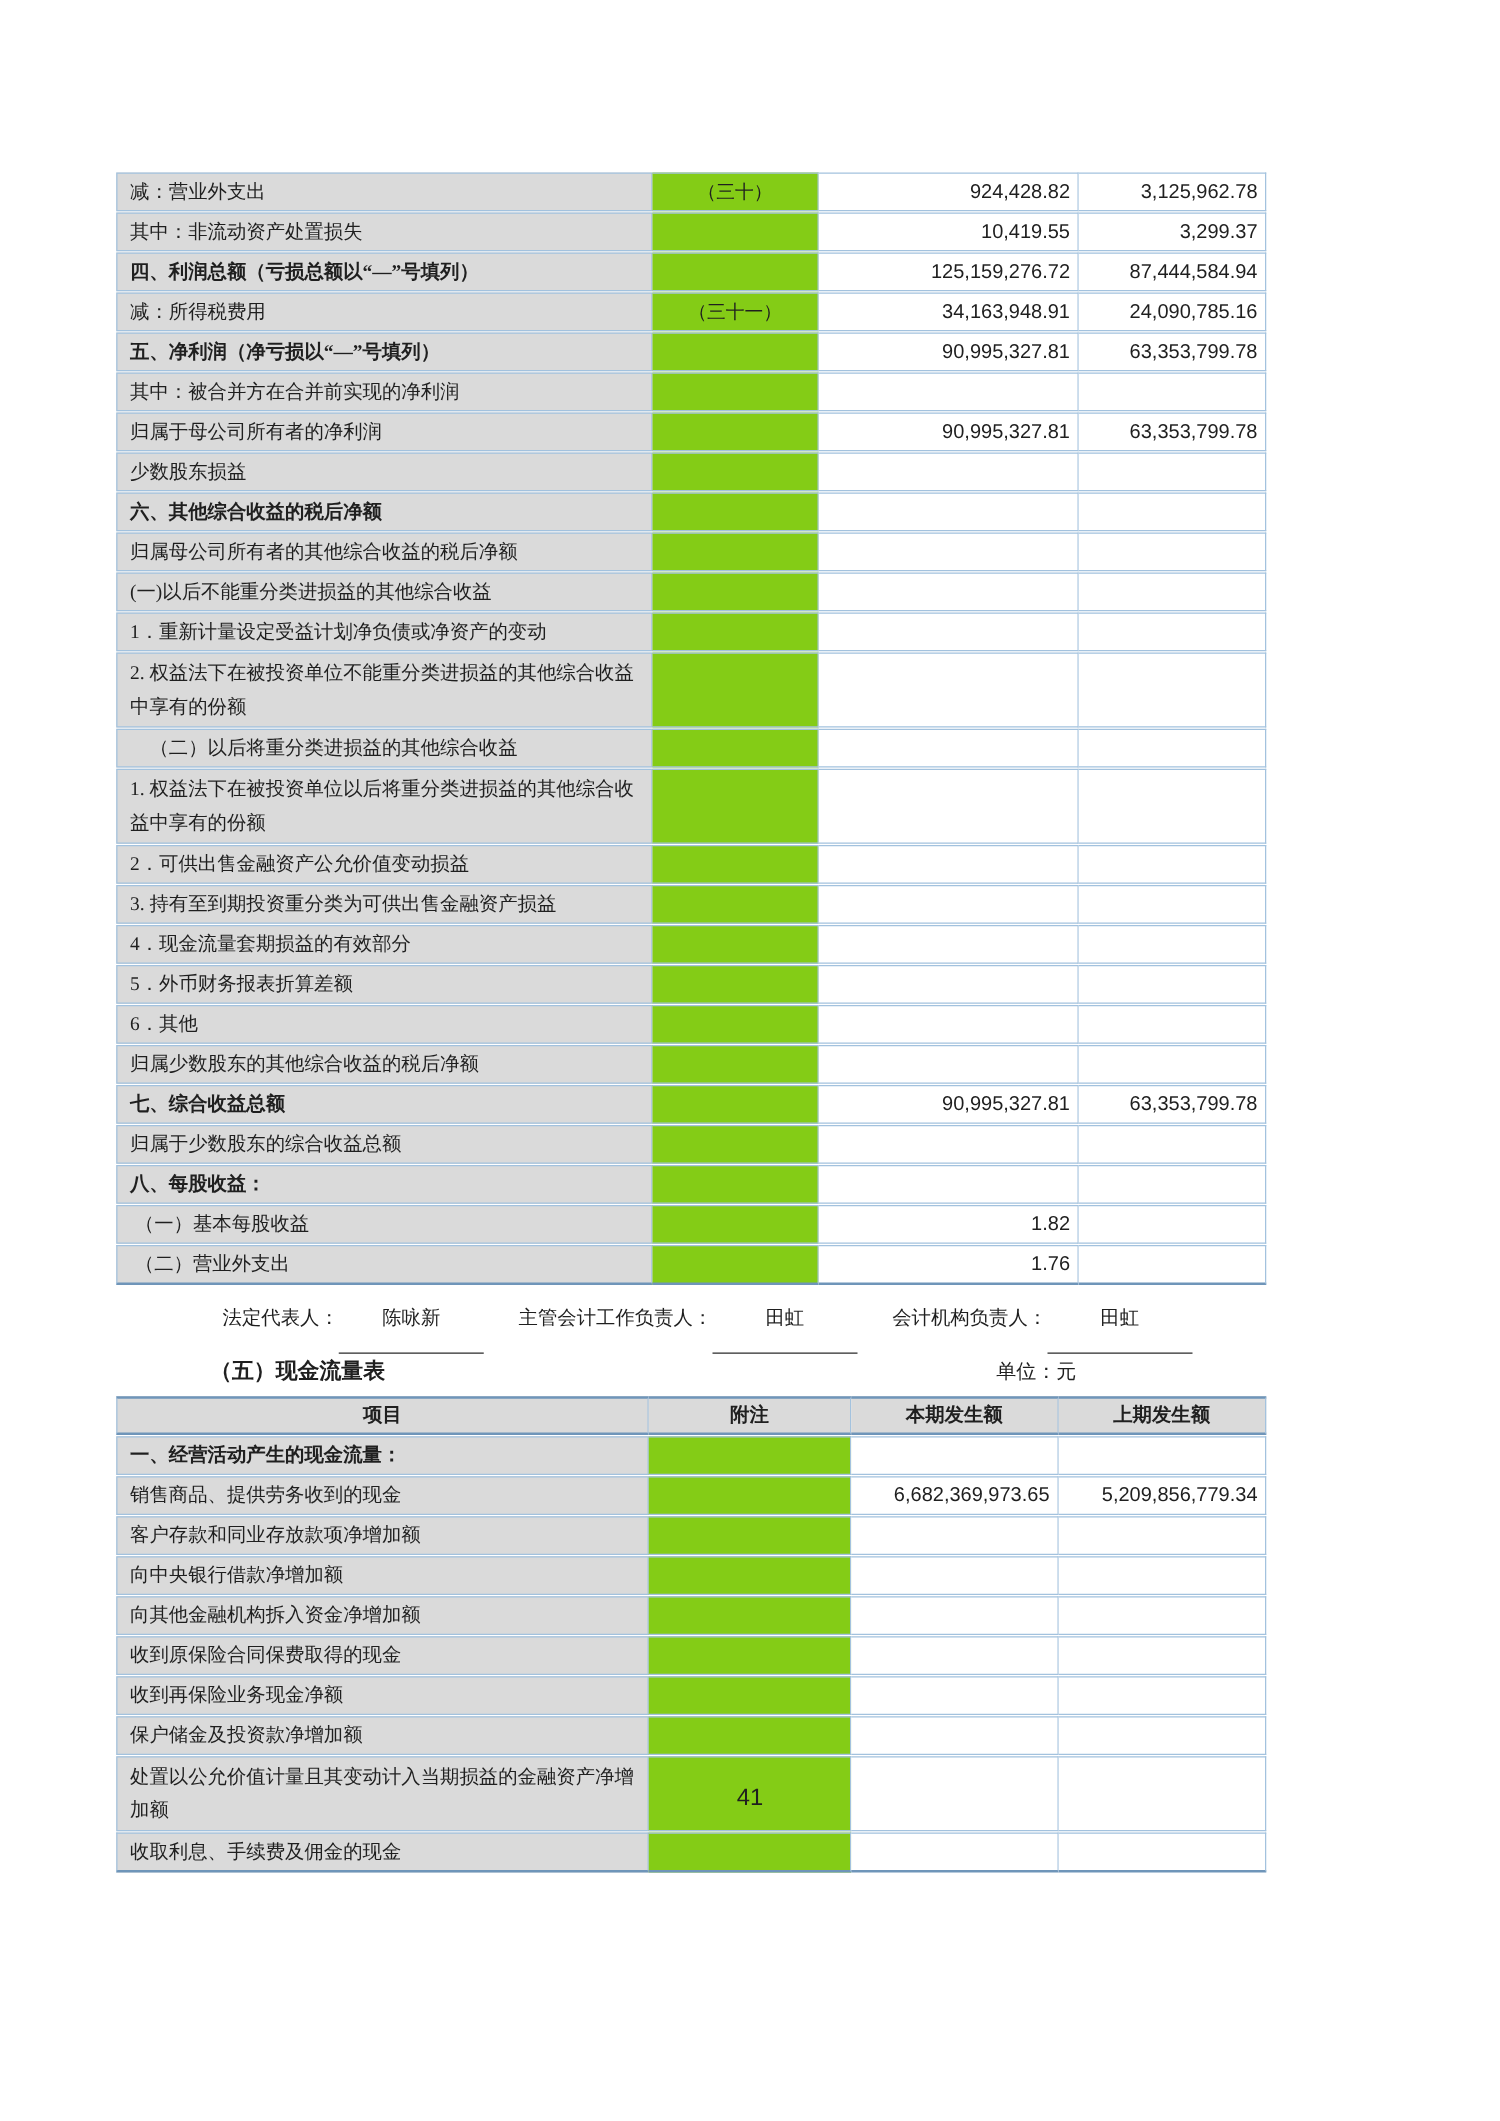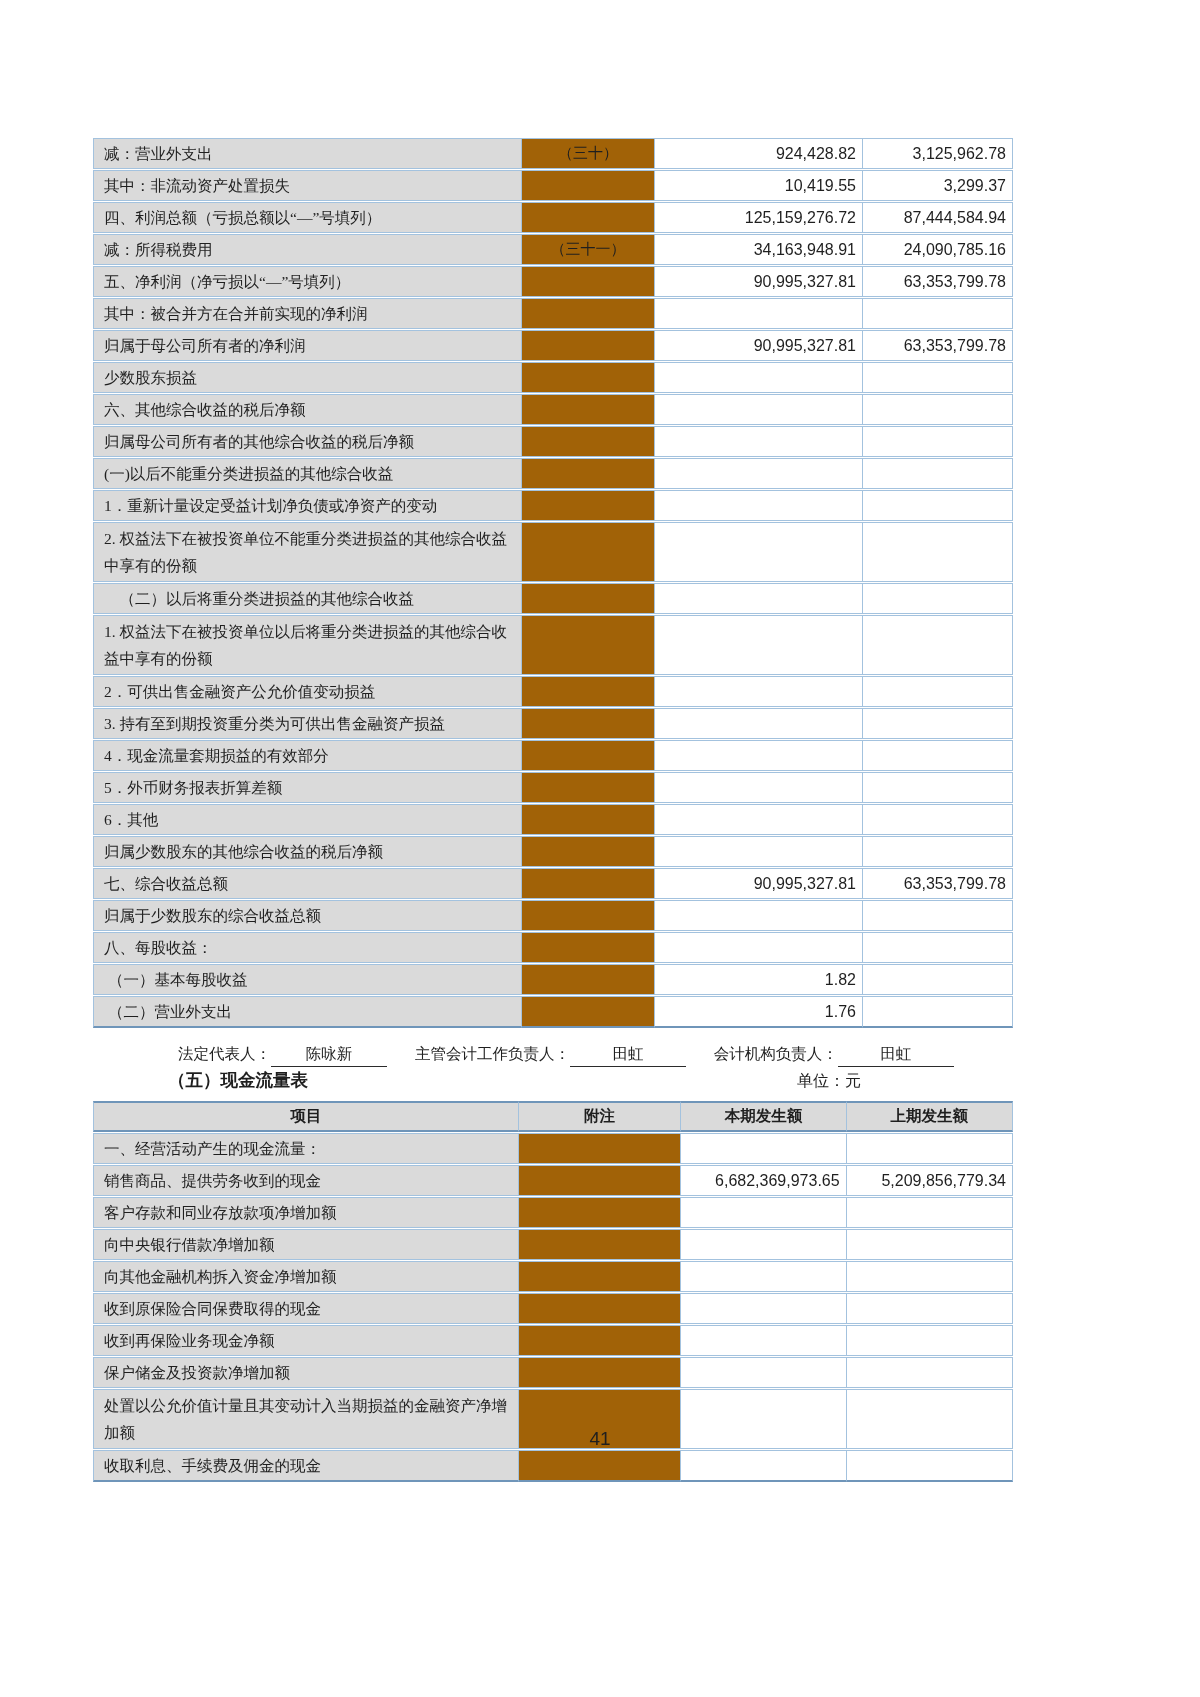--- a/index.html
+++ b/index.html
@@ -44,31 +44,31 @@
   .c-label {
     text-align: left;
     padding: 1px 4px 1px 10px;
     background: #dadada;
     font-size: 15.5px;
     line-height: 27px;
     white-space: pre-wrap;
   }
   .c-note {
     text-align: center;
-    background: #a16207;
+    background: #84cc16;
     font-size: 15px;
   }
   .c-num {
     text-align: right;
     padding-right: 6px;
     background: #ffffff;
     font-family: "Liberation Sans", sans-serif;
     font-size: 16px;
   }
-  .bold { font-weight: normal; }
+  .bold { font-weight: bold; }
   
   #income-table tr:last-child td { border-bottom: 2px solid #6f95b9; }
   #cashflow-table thead th {
     background: #dadada;
     font-size: 15.5px;
     font-weight: bold;
     text-align: center;
     border-top: 2px solid #6f95b9;
     border-bottom: 2px solid #6f95b9;
     height: 25px;
@@ -79,21 +79,21 @@
     margin: 15px 0 0 85px;
     font-size: 15.5px;
     white-space: nowrap;
   }
   .sig-group { margin-right: 24px; }
   .sig-name {
     display: inline-block;
     min-width: 108px;
     text-align: center;
     border-bottom: 1.5px solid #2b2b2b;
-    padding: 0 4px 1px 4px;
+    padding: 0 4px 17px 4px;
   }
   .section-heading-row {
     margin-top: 1px;
     margin-bottom: 8px;
     display: flex;
     justify-content: space-between;
     align-items: baseline;
   }
   .section-title {
     margin: 0 0 0 75px;

